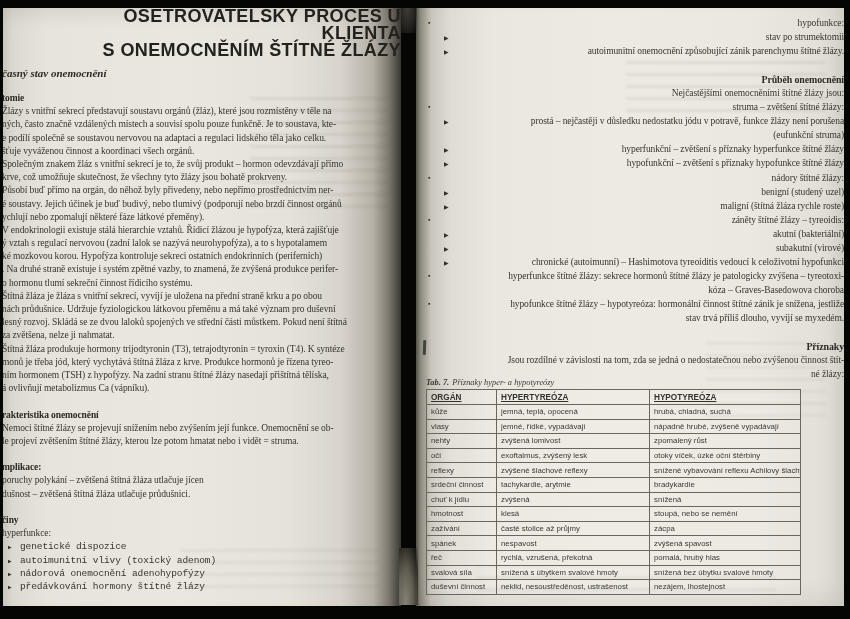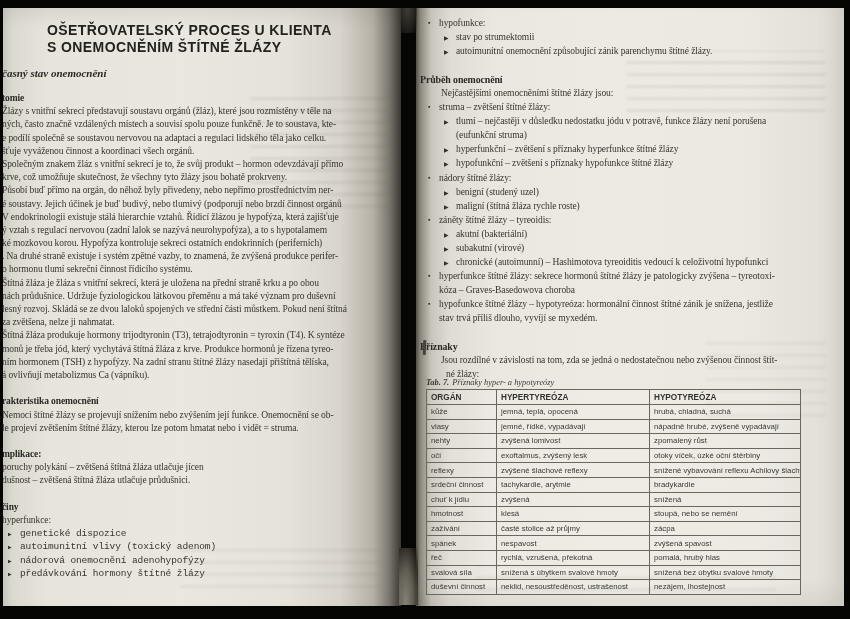--- a/index.html
+++ b/index.html
@@ -40,36 +40,36 @@
   
   .bleed{position:absolute;z-index:2;opacity:.10;filter:blur(1.1px);
     background:repeating-linear-gradient(0deg,rgba(0,0,0,0) 0 9px,#6f6a5c 9px 12px);}
   
   .ln{position:relative;white-space:nowrap;color:#37342e;}
   .ln.h{font-weight:bold;color:#2b2925;}
   .ln.sp{visibility:hidden;}
   .mk{position:absolute;top:0;color:#33312c;}
   
   .lp-title{
-    position:absolute;left:47px;top:15px;
+    position:absolute;left:47px;top:1px;
     font-family:"Liberation Sans",sans-serif;font-weight:bold;
-    font-size:14px;line-height:17px;letter-spacing:.4px;color:#23221e;
+    font-size:18px;line-height:17px;letter-spacing:.4px;color:#23221e;text-align:right;
   }
   .lp-subtitle{
     position:absolute;left:2px;top:60px;
     font-weight:bold;font-style:italic;font-size:11px;color:#2b2925;
   }
   .lp-lines{position:absolute;left:0;top:86px;width:100%;font-size:9.5px;letter-spacing:-0.1px;}
   .lp-lines .ln{height:13.2px;padding-left:2px;}
   .lp-lines .ln.tri{padding-left:20px;font-family:Liberation Mono, monospace;}
   .lp-lines .ln.tri .mk{left:8px;font-size:6px;top:2px;}
   .lp-lines .ln.tri .mk::before{content:"▶";}
   
   .rp-lines{position:absolute;left:0;top:12px;width:100%;font-size:9.5px;letter-spacing:-0.1px;}
-  .rp-lines .ln{height:14.05px;}
+  .rp-lines .ln{height:14.05px;text-align:right;}
   .rp-lines .ln.h{padding-left:4px;font-size:9.9px;}
   .rp-lines .ln.p{padding-left:30px;}
   .rp-lines .ln.pi{padding-left:25px;}
   .rp-lines .ln.sq{padding-left:23px;}
   .rp-lines .ln.sq .mk{left:12px;font-size:7px;top:1px;}
   .rp-lines .ln.sq .mk::before{content:"▪";}
   .rp-lines .ln.tri{padding-left:40px;}
   .rp-lines .ln.tri .mk{left:28px;font-size:6px;top:2px;}
   .rp-lines .ln.tri .mk::before{content:"▶";}
   .rp-lines .ln.c1{padding-left:23px;}
@@ -87,21 +87,21 @@
   table.tab{
     position:absolute;left:10px;top:383px;width:374px;
     border-collapse:collapse;table-layout:fixed;
     font-family:"Liberation Sans",sans-serif;font-size:7.8px;color:#3a3833;
     background:rgba(255,255,255,.12);
   }
   table.tab th,table.tab td{
     border:0.7px solid #6a675f;padding:0 4px;font-weight:normal;text-align:left;
     overflow:hidden;white-space:nowrap;height:13.6px;
   }
-  table.tab th{font-weight:bold;font-size:8.2px;height:14px;color:#33312c;}
+  table.tab th{font-weight:bold;font-size:8.2px;height:14px;color:#33312c;text-decoration:underline;}
   col.c1{width:70px;}col.c2{width:153px;}col.c3{width:151px;}
 </style>
 </head>
 <body>
 
 <div id="left-page" class="page">
   <div class="lp-title">
     <div>OŠETŘOVATELSKÝ PROCES U KLIENTA</div>
     <div>S ONEMOCNĚNÍM ŠTÍTNÉ ŽLÁZY</div>
   </div>
@@ -120,32 +120,33 @@
 
       <div class="ln t"><span class="mk"></span><span>Společným znakem žláz s vnitřní sekrecí je to, že svůj produkt – hormon odevzdávají přímo</span></div>
 
       <div class="ln t"><span class="mk"></span><span>krve, což umožňuje skutečnost, že všechny tyto žlázy jsou bohatě prokrveny.</span></div>
 
 
       <div class="ln t"><span class="mk"></span><span>Působí buď přímo na orgán, do něhož byly přivedeny, nebo nepřímo prostřednictvím ner-</span></div>
 
       <div class="ln t"><span class="mk"></span><span>é soustavy. Jejich účinek je buď budivý, nebo tlumivý (podporují nebo brzdí činnost orgánů</span></div>
 
+      <div class="ln t"><span class="mk"></span><span>ychlují nebo zpomalují některé fáze látkové přeměny).</span></div>
 
       <div class="ln t"><span class="mk"></span><span>V endokrinologii existuje stálá hierarchie vztahů. Řídicí žlázou je hypofýza, která zajišťuje</span></div>
 
       <div class="ln t"><span class="mk"></span><span>ý vztah s regulací nervovou (zadní lalok se nazývá neurohypofýza), a to s hypotalamem</span></div>
 
       <div class="ln t"><span class="mk"></span><span>ké mozkovou korou. Hypofýza kontroluje sekreci ostatních endokrinních (periferních)</span></div>
 
       <div class="ln t"><span class="mk"></span><span>. Na druhé straně existuje i systém zpětné vazby, to znamená, že zvýšená produkce perifer-</span></div>
 
       <div class="ln t"><span class="mk"></span><span>o hormonu tlumí sekreční činnost řídicího systému.</span></div>
 
-      <div class="ln t"><span class="mk"></span><span>Štítná žláza je žláza s vnitřní sekrecí, která je uložena na přední straně krku a po obou</span></div>
+      <div class="ln t"><span class="mk"></span><span>Štítná žláza je žláza s vnitřní sekrecí, vyvíjí je uložena na přední straně krku a po obou</span></div>
 
       <div class="ln t"><span class="mk"></span><span>nách průdušnice. Udržuje fyziologickou látkovou přeměnu a má také význam pro duševní</span></div>
 
       <div class="ln t"><span class="mk"></span><span>lesný rozvoj. Skládá se ze dvou laloků spojených ve střední části můstkem. Pokud není štítná</span></div>
 
       <div class="ln t"><span class="mk"></span><span>za zvětšena, nelze ji nahmatat.</span></div>
 
       <div class="ln t"><span class="mk"></span><span>Štítná žláza produkuje hormony trijodtyronin (T3), tetrajodtyronin = tyroxin (T4). K syntéze</span></div>
 
       <div class="ln t"><span class="mk"></span><span>monů je třeba jód, který vychytává štítná žláza z krve. Produkce hormonů je řízena tyreo-</span></div>
@@ -198,21 +199,21 @@
       <div class="ln tri"><span class="mk"></span><span>autoimunitní onemocnění způsobující zánik parenchymu štítné žlázy.</span></div>
 
       <div class="ln sp"><span></span></div>
 
       <div class="ln h"><span class="mk"></span><span>Průběh onemocnění</span></div>
 
       <div class="ln pi"><span class="mk"></span><span>Nejčastějšími onemocněními štítné žlázy jsou:</span></div>
 
       <div class="ln sq"><span class="mk"></span><span>struma – zvětšení štítné žlázy:</span></div>
 
-      <div class="ln tri"><span class="mk"></span><span>tlumí – nejčastěji v důsledku nedostatku jódu v potravě, funkce žlázy není porušena</span></div>
+      <div class="ln tri"><span class="mk"></span><span>prostá – nejčastěji v důsledku nedostatku jódu v potravě, funkce žlázy není porušena</span></div>
 
       <div class="ln c2"><span class="mk"></span><span>(eufunkční struma)</span></div>
 
       <div class="ln tri"><span class="mk"></span><span>hyperfunkční – zvětšení s příznaky hyperfunkce štítné žlázy</span></div>
 
       <div class="ln tri"><span class="mk"></span><span>hypofunkční – zvětšení s příznaky hypofunkce štítné žlázy</span></div>
 
       <div class="ln sq"><span class="mk"></span><span>nádory štítné žlázy:</span></div>
 
       <div class="ln tri"><span class="mk"></span><span>benigní (studený uzel)</span></div>

